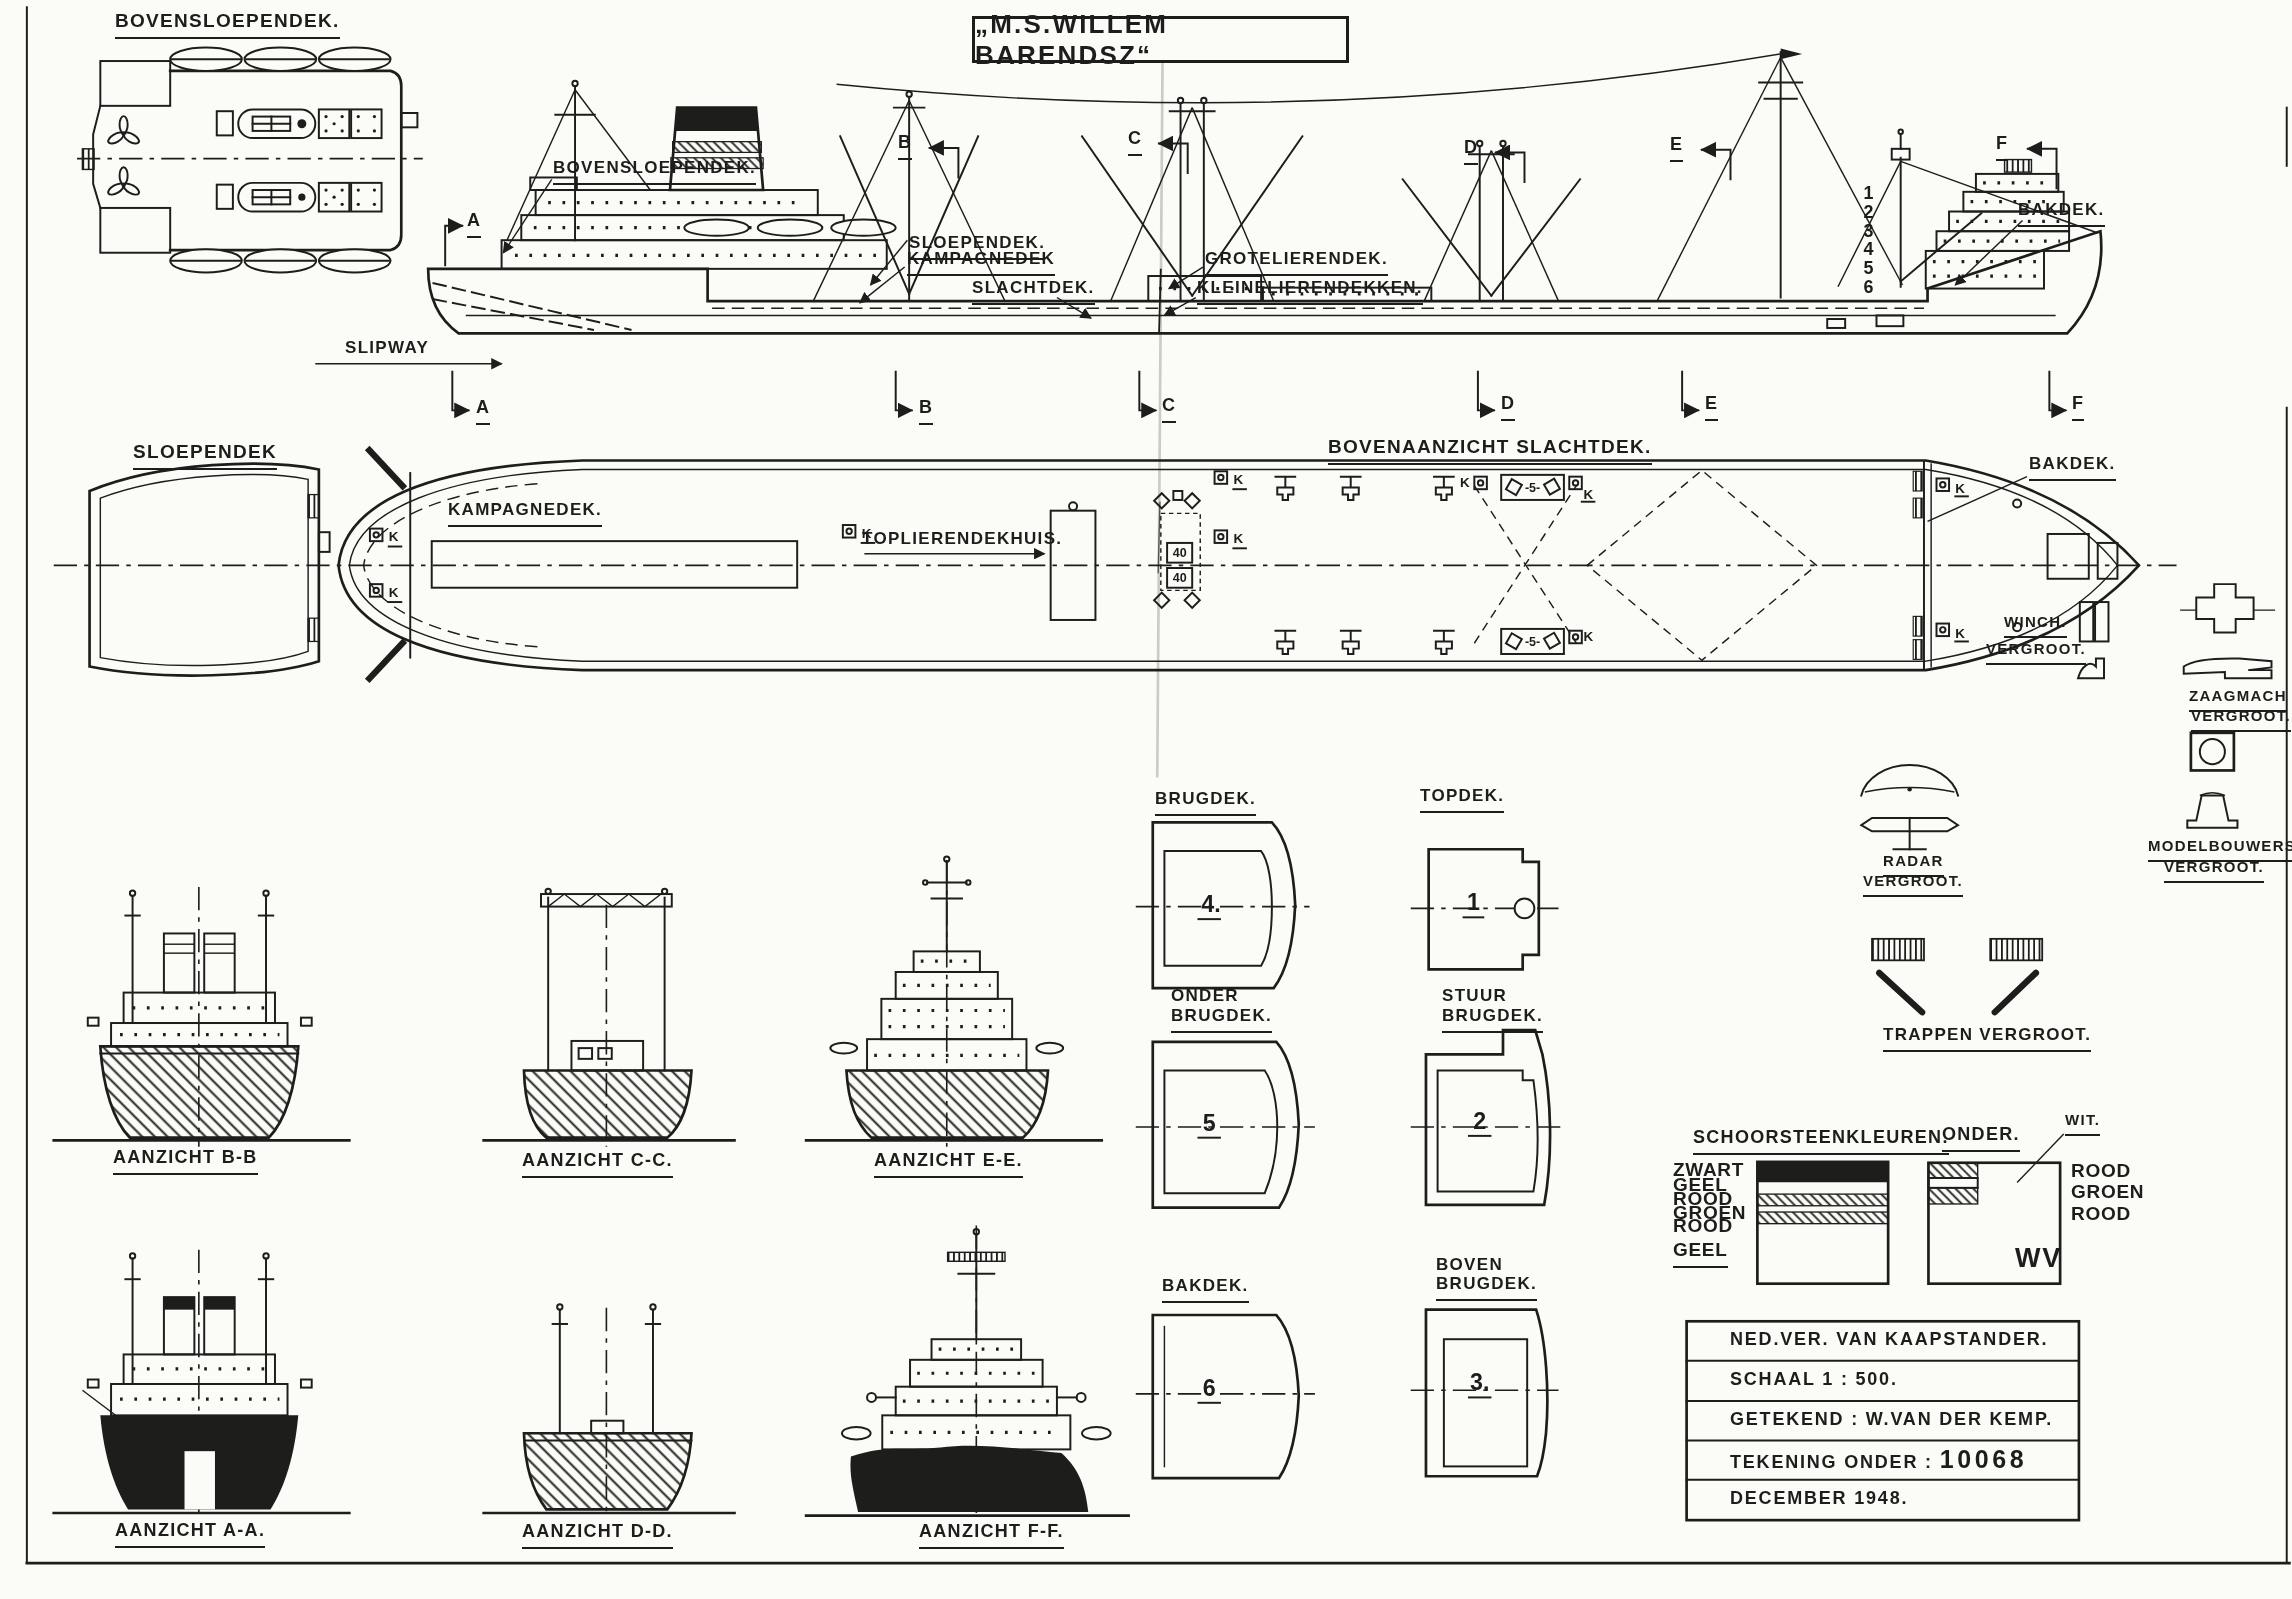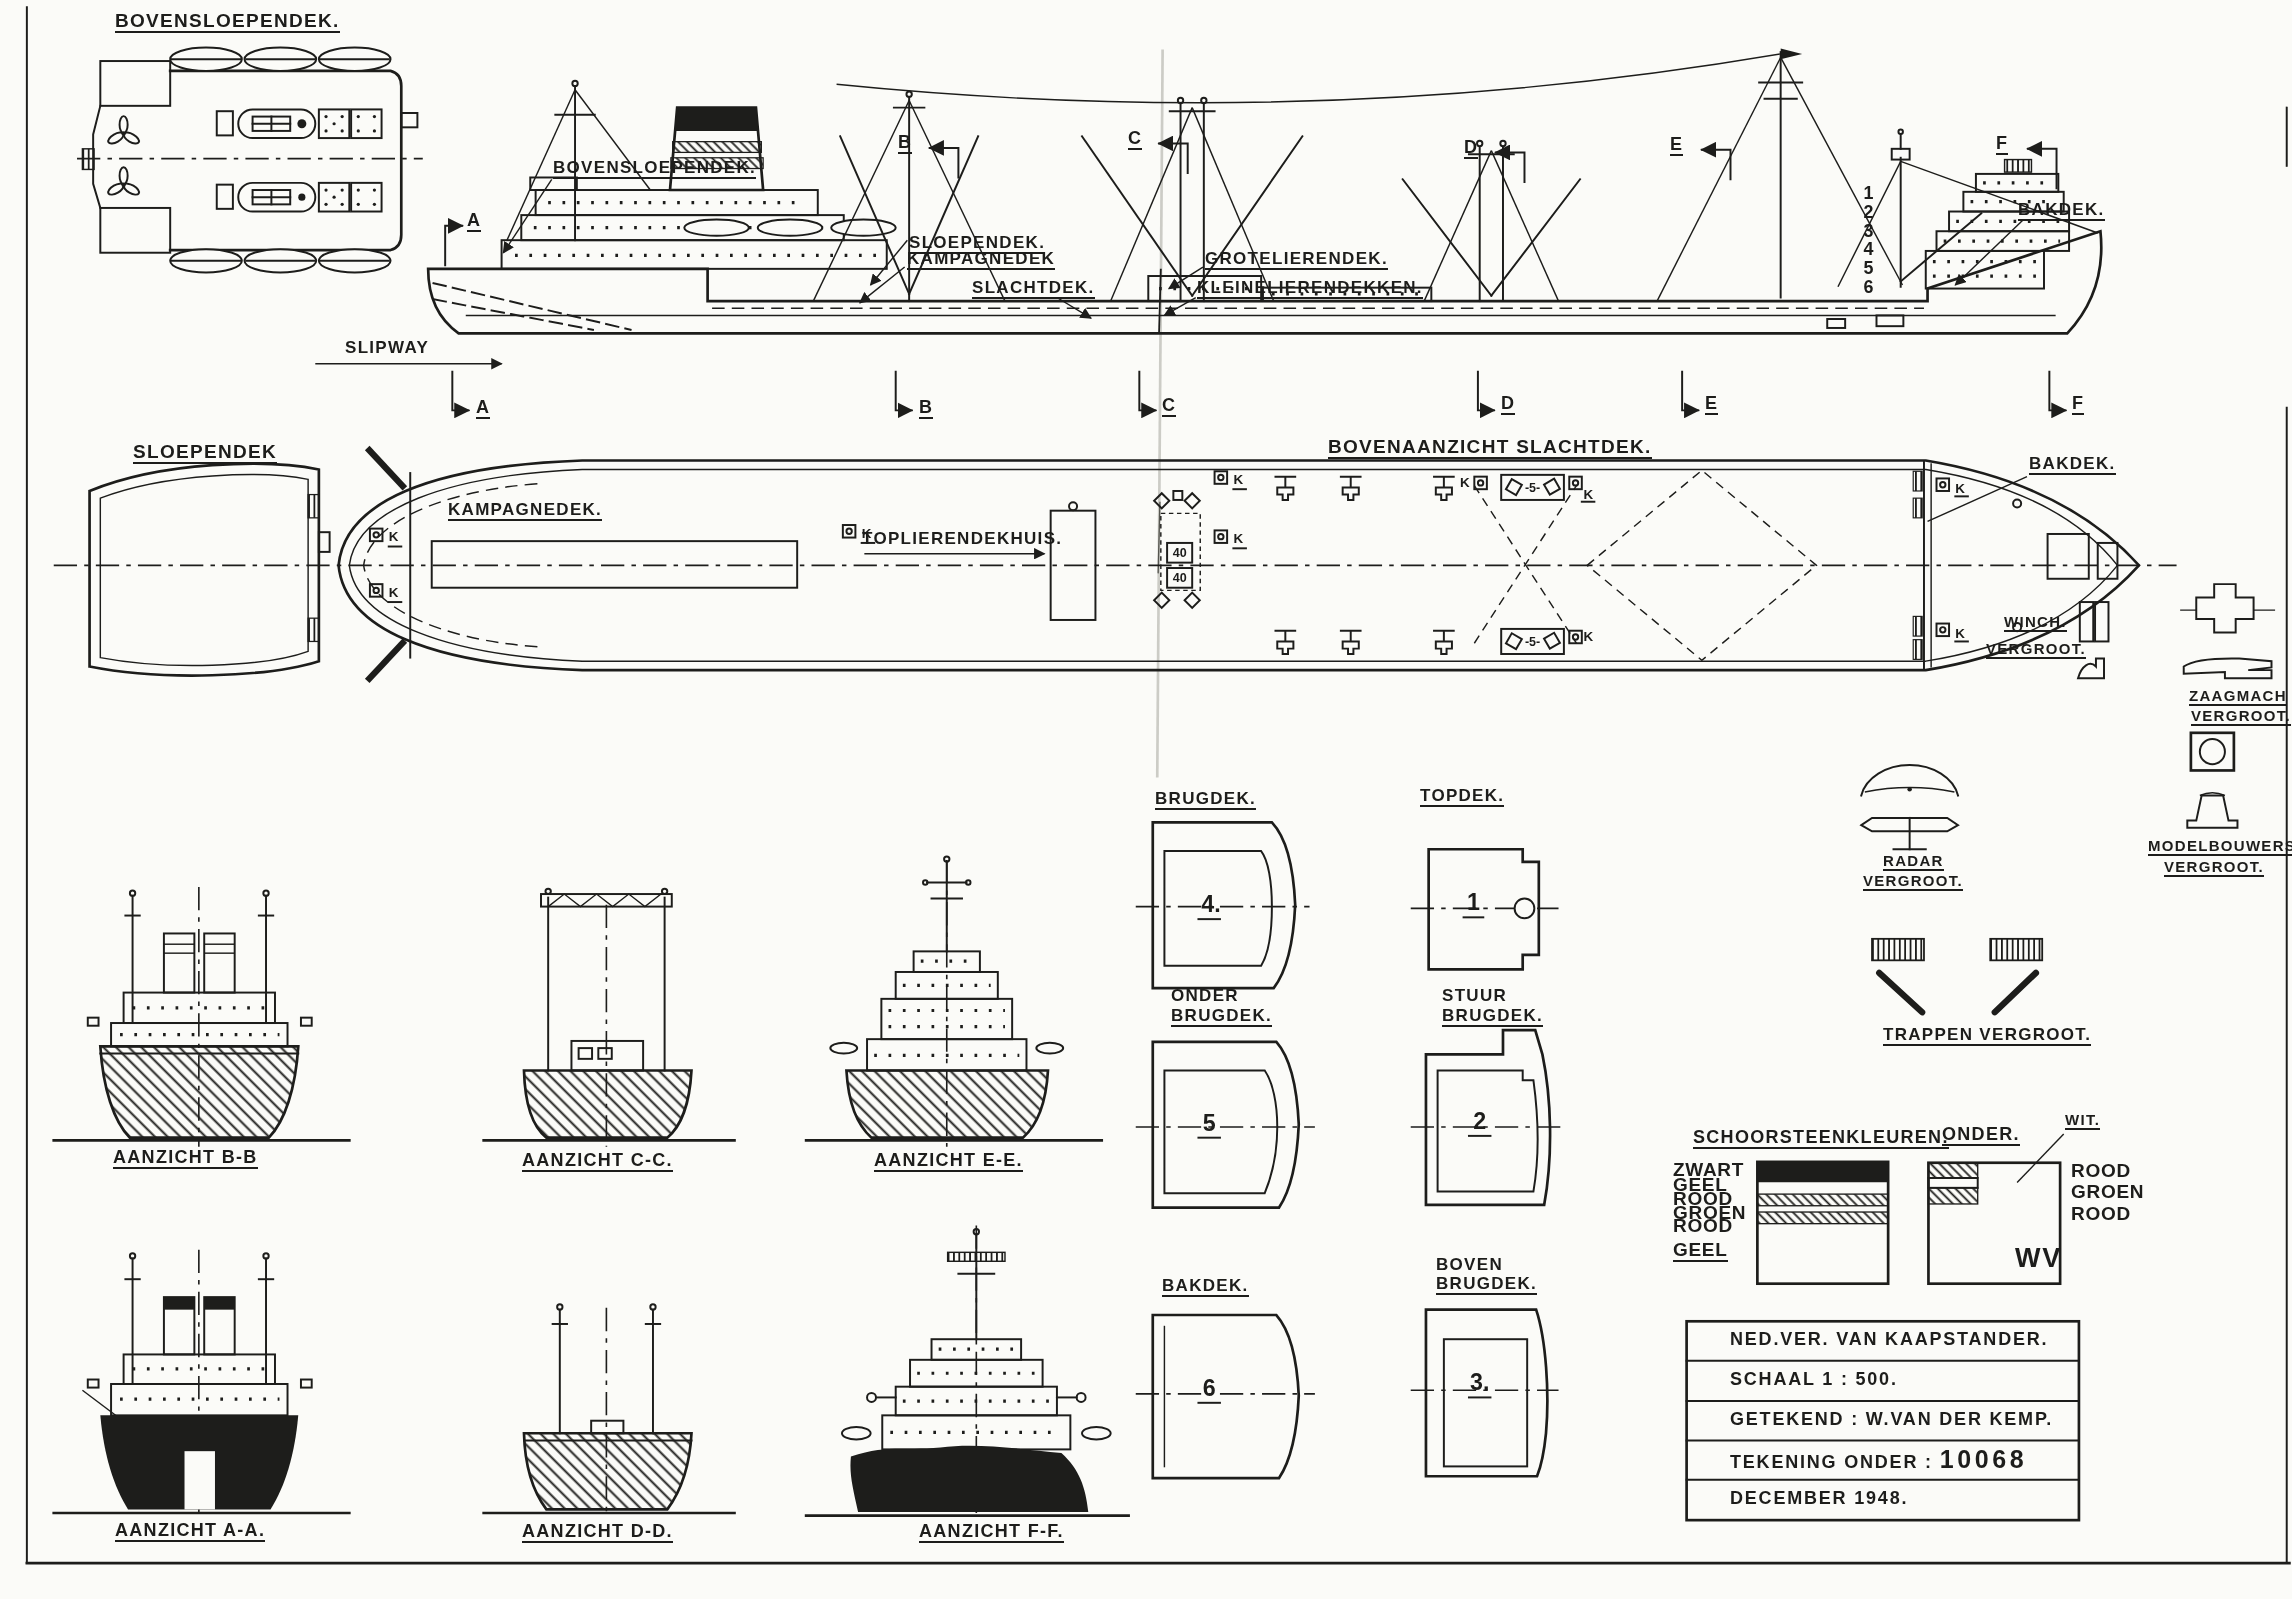--- a/index.html
+++ b/index.html
@@ -1,21 +1,21 @@
 <!DOCTYPE html>
 <html style="font-size:14.3px"><head>
 <meta charset="utf-8">
 <style>
   html,body{margin:0;padding:0;background:#e8e8e4;}
   .sheet{position:relative;width:2293px;height:1600px;background:#fbfbf8;overflow:hidden;
          font-family:"Liberation Sans",sans-serif;}
   svg{position:absolute;left:0;top:0;}
   .lb{position:absolute;font:700 17px "Liberation Sans",sans-serif;letter-spacing:1.3px;
       color:#1d1d1b;white-space:nowrap;line-height:1.05;}
-  .ul{border-bottom:2.3px solid #1d1d1b;padding-bottom:0;}
+  .ul{border-bottom:2.3px solid #1d1d1b;padding-bottom:6px;}
   .big{font-size:19px;}
   .ltr{font-size:18px;}
   .sm{font-size:15px;}
   .col{font-size:19px;letter-spacing:0.7px;}
   .title-box{position:absolute;left:972px;top:16px;width:371px;height:41px;
       border:3.1px solid #1d1d1b;display:flex;align-items:center;justify-content:center;
       font:700 26px "Liberation Sans",sans-serif;letter-spacing:2.2px;color:#1d1d1b;background:#fbfbf8;}
   .tb{position:absolute;font:700 18px "Liberation Sans",sans-serif;letter-spacing:1.8px;color:#1d1d1b;white-space:nowrap;}
   .tb .num{font-size:25px;letter-spacing:3.6px;}
   .wv{position:absolute;font:700 27px "Liberation Sans",sans-serif;letter-spacing:1.8px;color:#1d1d1b;}
@@ -608,20 +608,21 @@
 
 <g>
   <rect class="ln" x="1883" y="1475" width="438" height="222" stroke-width="4"></rect>
   <line class="l2" x1="1883" y1="1519" x2="2321" y2="1519"></line>
   <line class="l2" x1="1883" y1="1564" x2="2321" y2="1564"></line>
   <line class="l2" x1="1883" y1="1608" x2="2321" y2="1608"></line>
   <line class="l2" x1="1883" y1="1652" x2="2321" y2="1652"></line>
 </g>
 </svg>
 
+<div class="title-box">„M.S.WILLEM BARENDSZ“</div>
 
 <div class="lb big ul" style="left:115px;top:10.7px">BOVENSLOEPENDEK.</div>
 
 <div class="lb ul" style="left:553px;top:159px">BOVENSLOEPENDEK.</div>
 <div class="lb ul" style="left:909px;top:234px">SLOEPENDEK.</div>
 <div class="lb ul" style="left:907px;top:250px">KAMPAGNEDEK</div>
 <div class="lb ul" style="left:972px;top:279px">SLACHTDEK.</div>
 <div class="lb ul" style="left:1205px;top:250px">GROTELIERENDEK.</div>
 <div class="lb ul" style="left:1197px;top:279px">KLEINELIERENDEKKEN.</div>
 <div class="lb ul" style="left:2018px;top:201px">BAKDEK.</div>

